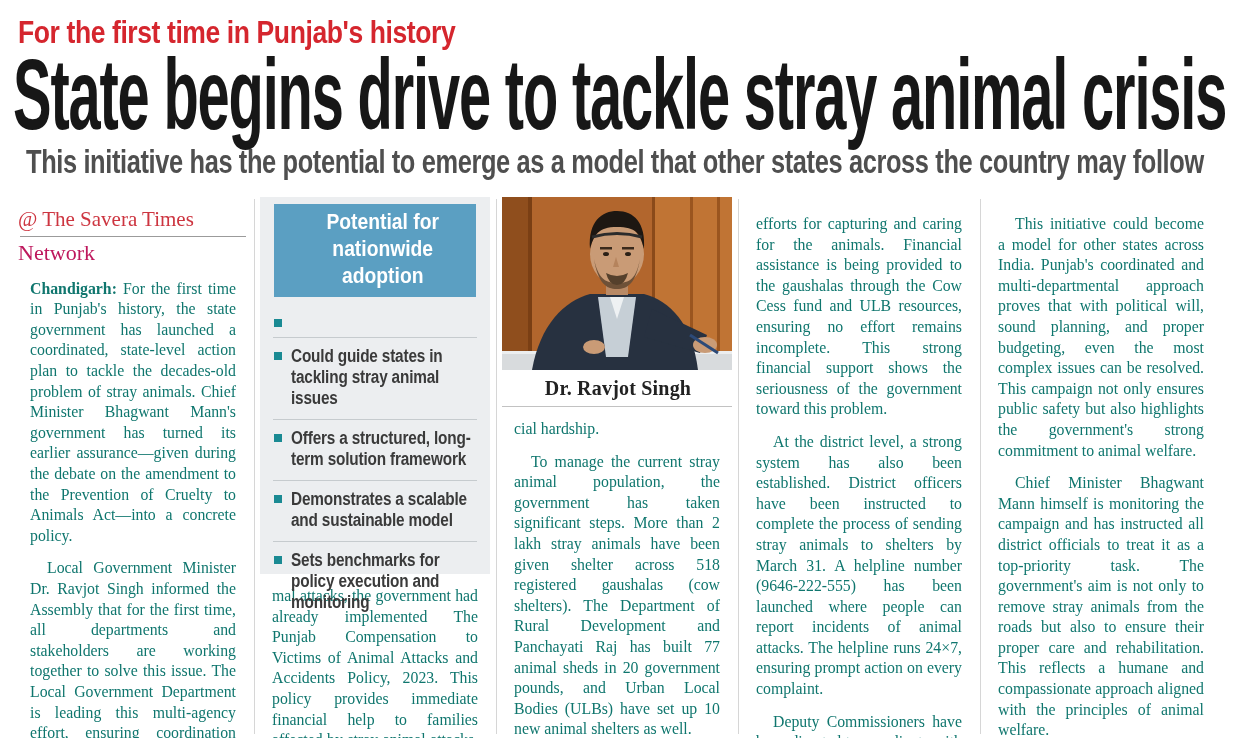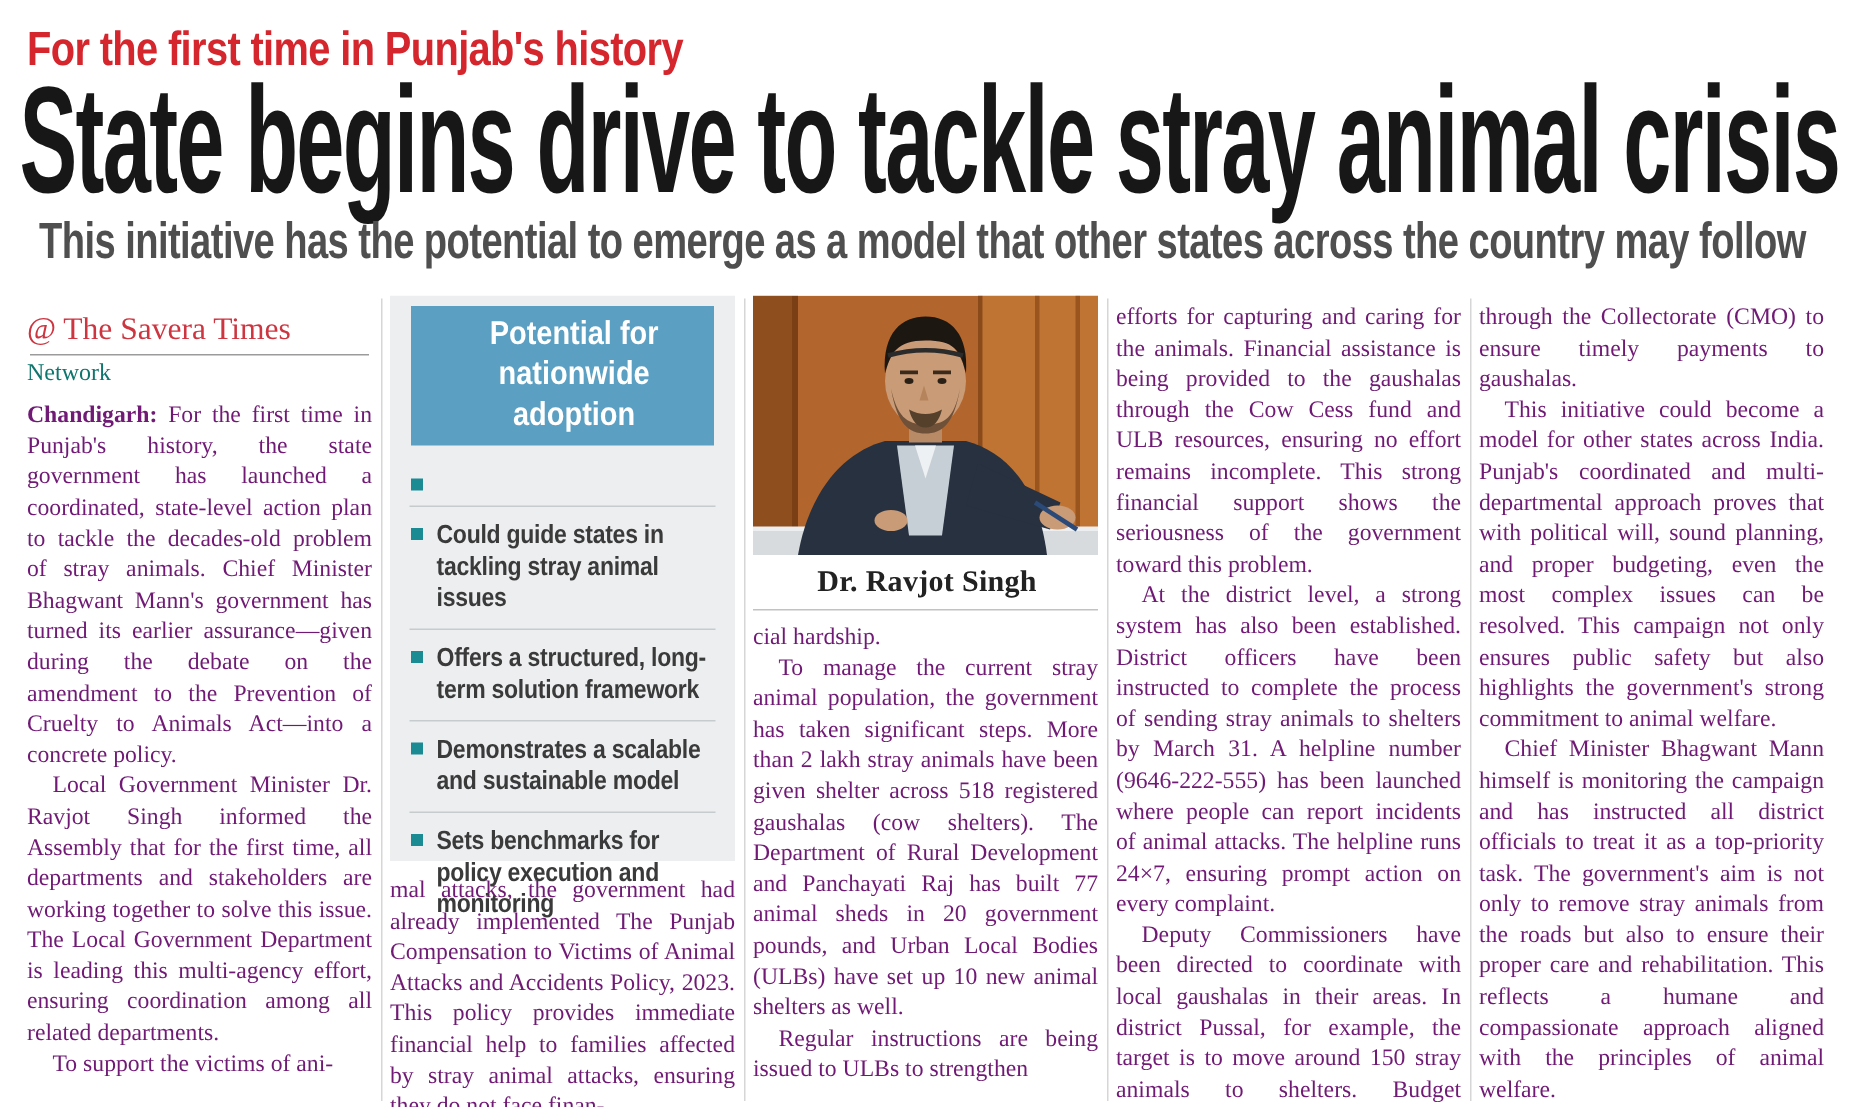--- a/index.html
+++ b/index.html
@@ -29,29 +29,29 @@
   }
   
   .columns {
     position:absolute; left:18px; top:197px; width:1202px; height:541px;
     display:flex;
   }
   .col { flex:0 0 230px; width:230px; overflow:hidden; }
   .colrule { flex:0 0 1px; background:#d6d6d6; margin:2px 5.5px 4px 5.5px; }
   .para {
     font-size:15.8px; line-height:20.6px; text-align:justify;
-    margin:0; text-indent:17px; color:#701a75;
+    margin:12px; text-indent:17px; color:#0f766e;
   }
   .para.noindent { text-indent:0; }
   .dateline { font-weight:700; }
   
   .byline { text-align:left; padding-top:10px; margin-bottom:8px; }
   .byline-src { color:#cd3540; font-size:21px; line-height:1.2; }
   .byline-rule { border-bottom:1px solid #9b9b9b; margin:4px 2px 2px 2px; }
-  .byline-net { font-size:16px; color:#0f766e; line-height:1.25; }
+  .byline-net { font-size:22px; color:#be185d; line-height:1.25; }
   
   .sidebar {
     background:#eceef0; box-sizing:border-box; height:377px;
     padding:7px 13px 6px 13px; margin-bottom:10px;
   }
   .sb-header {
     background:#5b9fc2; color:#ffffff; text-align:center;
     font-family:"Liberation Sans", sans-serif; font-weight:700;
     font-size:22px; line-height:1.22; padding:5px 2px 8px 18px; margin:0 1px 8px 1px;
     overflow:visible;
@@ -195,18 +195,17 @@
     <div class="spacer-sm"></div>
     <p class="para noindent">efforts for capturing and caring for the animals. Financial assistance is being provided to the gaushalas through the Cow Cess fund and ULB resources, ensuring no effort remains incomplete. This strong financial support shows the seriousness of the government toward this problem.</p>
     <p class="para">At the district level, a strong system has also been established. District officers have been instructed to complete the process of sending stray animals to shelters by March 31. A helpline number (9646-222-555) has been launched where people can report incidents of animal attacks. The helpline runs 24×7, ensuring prompt action on every complaint.</p>
     <p class="para">Deputy Commissioners have been directed to coordinate with local gaushalas in their areas. In district Pussal, for example, the target is to move around 150 stray animals to shelters. Budget arrangements are being made</p>
   </div>
 
   <div class="colrule"></div>
 
   <div class="col">
     <div class="spacer-sm"></div>
-    <p class="para noindent">through the Collectorate (CMO) to ensure timely payments to gaushalas.</p>
     <p class="para">This initiative could become a model for other states across India. Punjab's coordinated and multi-departmental approach proves that with political will, sound planning, and proper budgeting, even the most complex issues can be resolved. This campaign not only ensures public safety but also highlights the government's strong commitment to animal welfare.</p>
     <p class="para">Chief Minister Bhagwant Mann himself is monitoring the campaign and has instructed all district officials to treat it as a top-priority task. The government's aim is not only to remove stray animals from the roads but also to ensure their proper care and rehabilitation. This reflects a humane and compassionate approach aligned with the principles of animal welfare.</p>
   </div>
 
 </div>
 
 </body></html>

